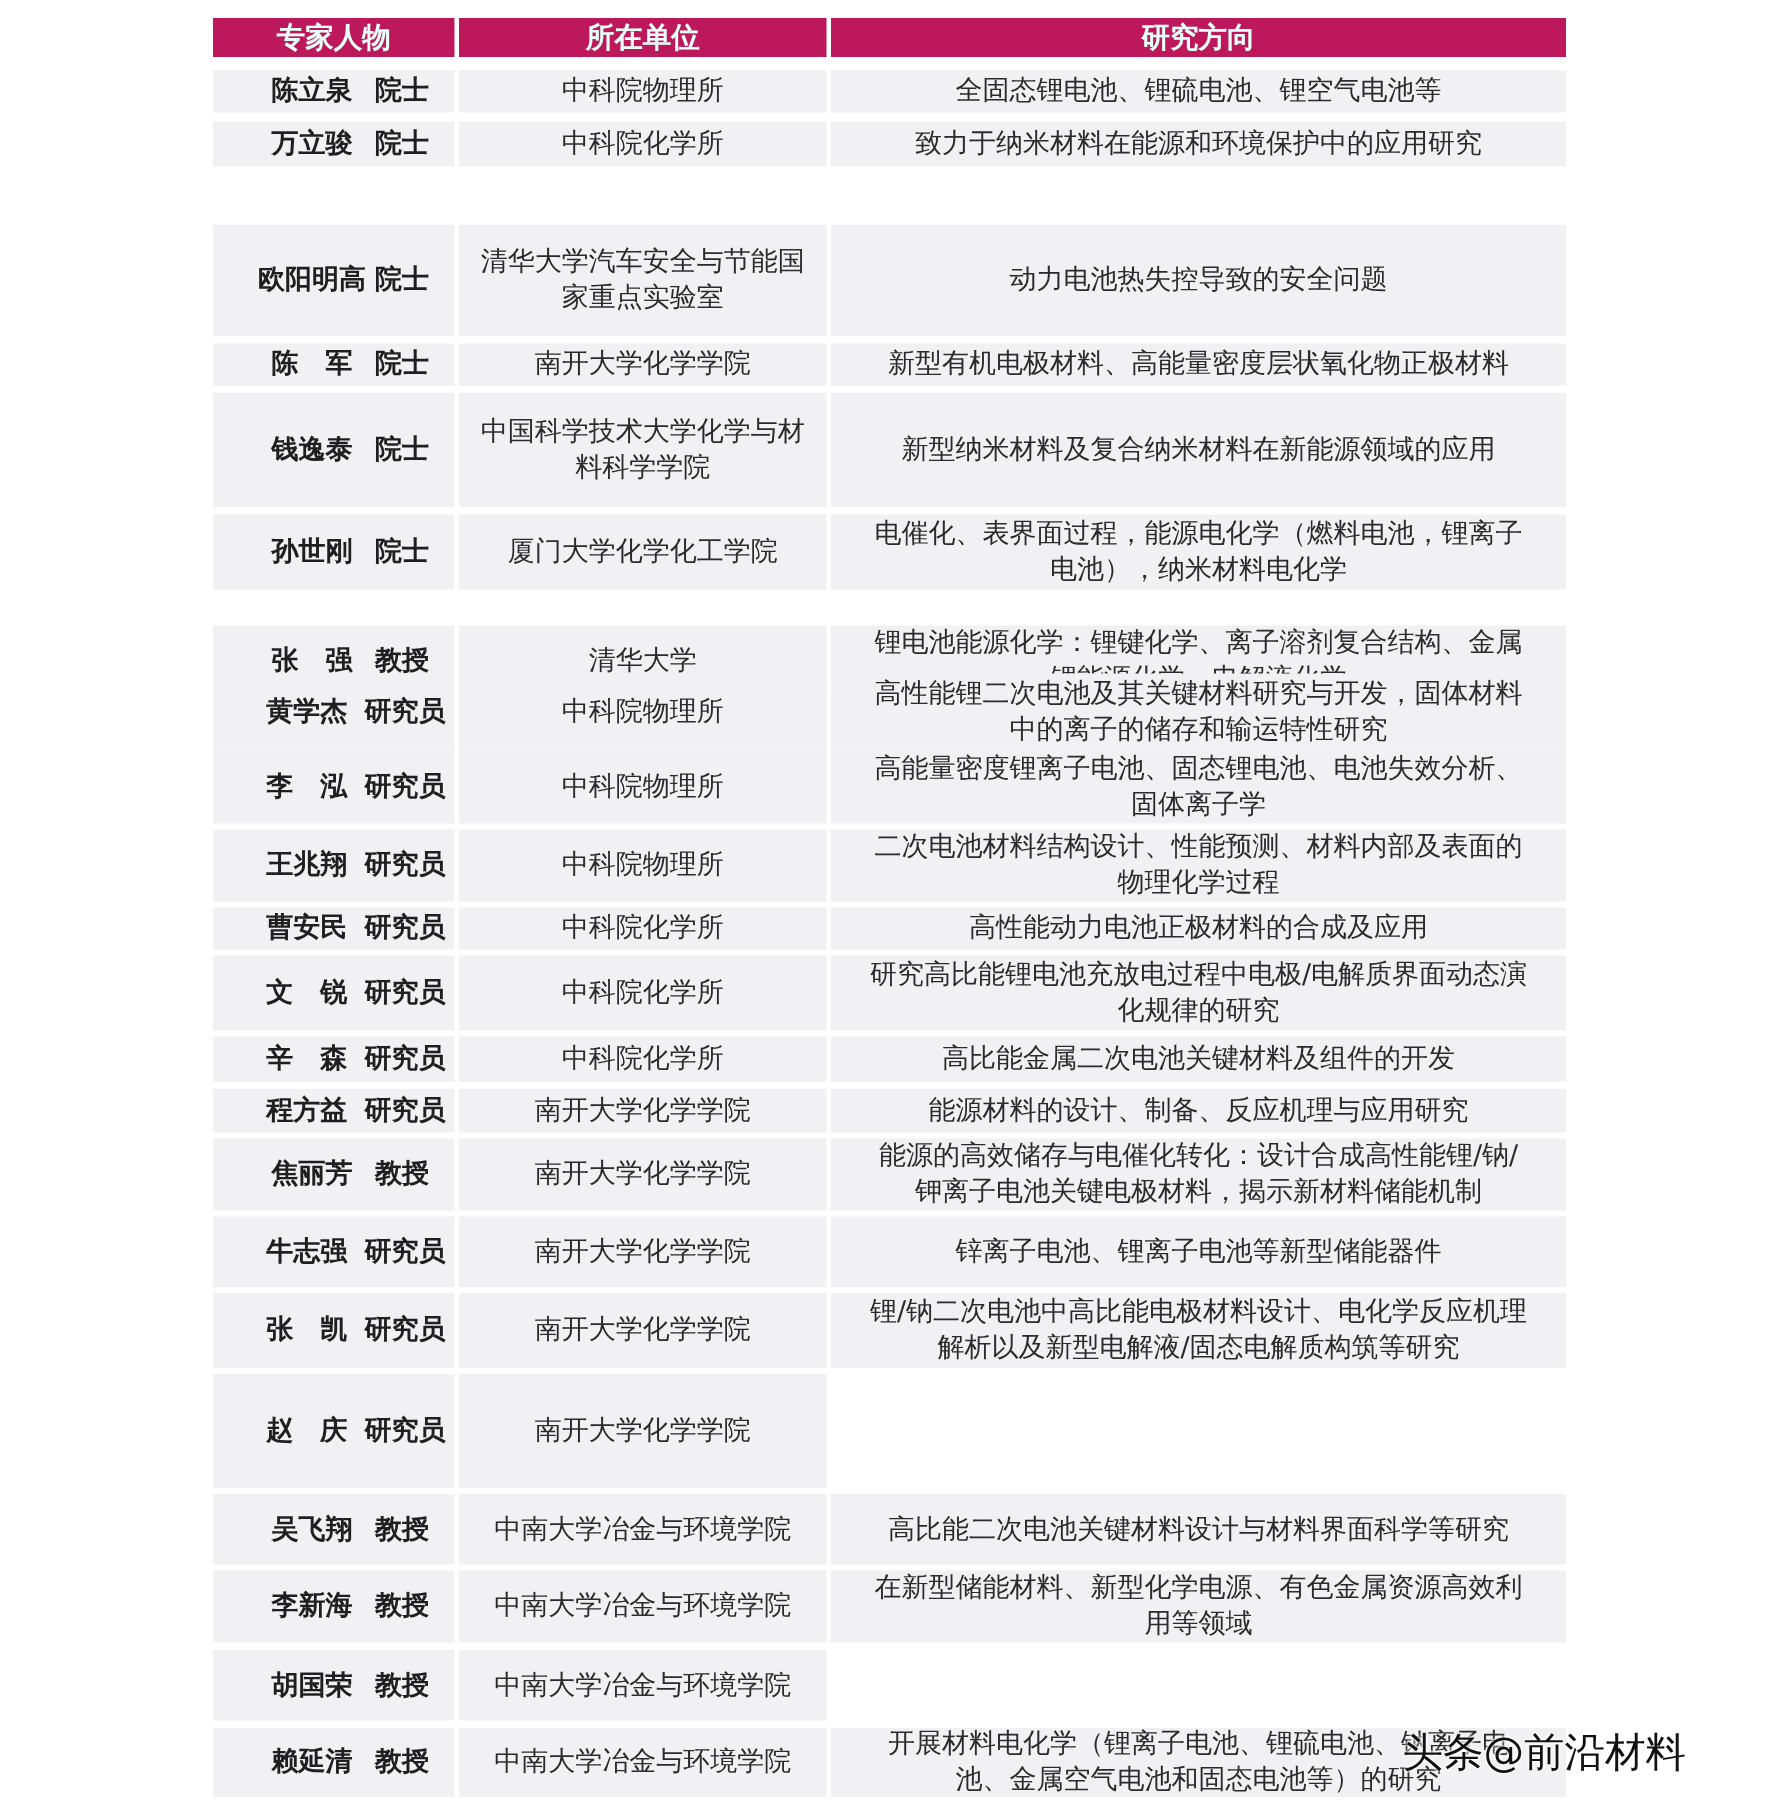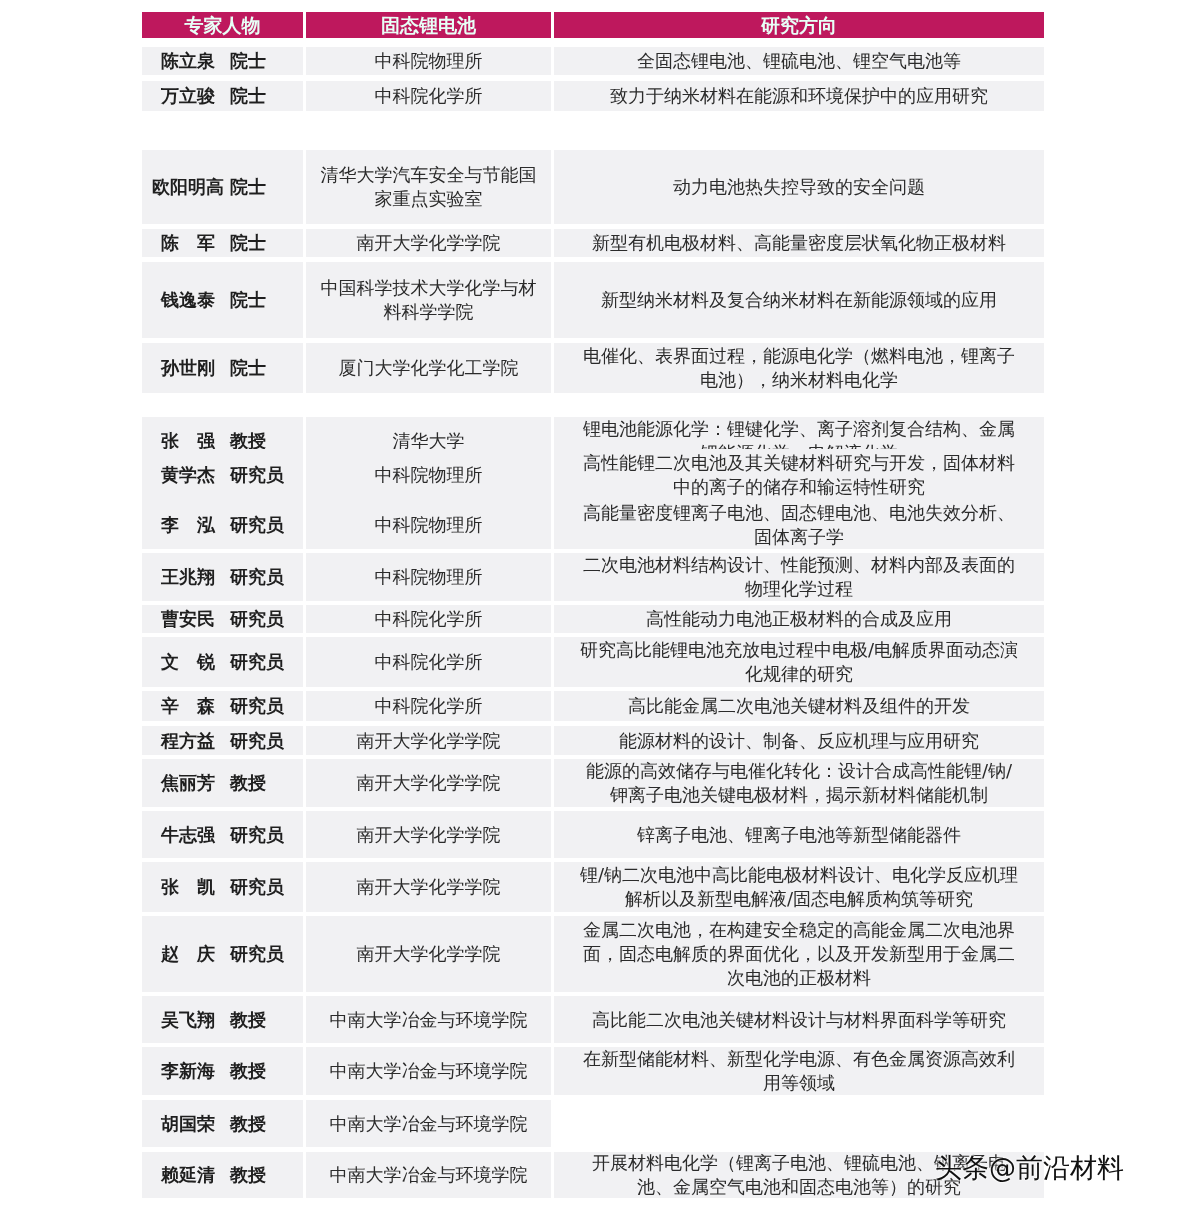--- a/index.html
+++ b/index.html
@@ -8,39 +8,39 @@
     font-family: "DejaVu Sans", "Liberation Sans", sans-serif;
   }
   .tbl { position:absolute; left:142px; top:12px; width:902px; }
   .row { position:absolute; left:0; width:902px; display:flex; }
   .cell {
     position:absolute; top:0; bottom:0;
     display:flex; align-items:center; justify-content:center; text-align:center;
     box-sizing:border-box; background:#f1f1f3; color:#2b2b2b;
     font-size:18px; line-height:24px; padding:0 6px;
   }
-  .c1 { left:0; width:161px; justify-content:flex-start; padding-left:4px; font-weight:bold; color:#1f1f1f; }
+  .c1 { left:0; width:161px; justify-content:flex-start; padding-left:24px; font-weight:bold; color:#1f1f1f; }
   .c2 { left:164px; width:245px; }
   .c3 { left:412px; width:490px; padding:0 24px; }
   .hdr .cell { background:#be185d; color:#e8fff7; font-weight:bold; font-size:19px; justify-content:center; padding:0; }
   .name { display:inline-block; width:84px; white-space:pre; }
   .title { display:inline-block; white-space:pre; }
   .watermark {
     position:absolute; left:935px; top:1150px; font-size:27px; color:#111;
     text-shadow: 0 0 2px #fff, 0 0 2px #fff, 0 0 3px #fff;
     font-family: "DejaVu Sans", sans-serif;
   }
 </style>
 </head>
 <body>
 
 <div class="tbl">
   <div class="row hdr" style="top:0;height:26px;">
     <div class="cell c1" style="justify-content:center;padding:0;">专家人物</div>
-    <div class="cell c2">固态锂电池</div>
+    <div class="cell c2">所在单位</div>
     <div class="cell c3">研究方向</div>
   </div>
   <div id="rows">
       <div class="row" style="top: 35px; height: 28px;">
         <div class="cell c1">
           <span class="name">陈立泉</span>
           <span class="title">院士</span>
         </div>
         <div class="cell c2">中科院物理所</div>
         <div class="cell c3">全固态锂电池、锂硫电池、锂空气电池等</div>
@@ -180,21 +180,20 @@
         </div>
         <div class="cell c2">南开大学化学学院</div>
         <div class="cell c3">锂/钠二次电池中高比能电极材料设计、电化学反应机理解析以及新型电解液/固态电解质构筑等研究</div>
       </div>
       <div class="row" style="top: 904px; height: 76px;">
         <div class="cell c1">
           <span class="name">赵　庆</span>
           <span class="title">研究员</span>
         </div>
         <div class="cell c2">南开大学化学学院</div>
-        <div class="cell c3">金属二次电池，在构建安全稳定的高能金属二次电池界面，固态电解质的界面优化，以及开发新型用于金属二次电池的正极材料</div>
       </div>
       <div class="row" style="top: 984px; height: 47px;">
         <div class="cell c1">
           <span class="name">吴飞翔</span>
           <span class="title">教授</span>
         </div>
         <div class="cell c2">中南大学冶金与环境学院</div>
         <div class="cell c3">高比能二次电池关键材料设计与材料界面科学等研究</div>
       </div>
       <div class="row" style="top: 1035px; height: 48px;">

